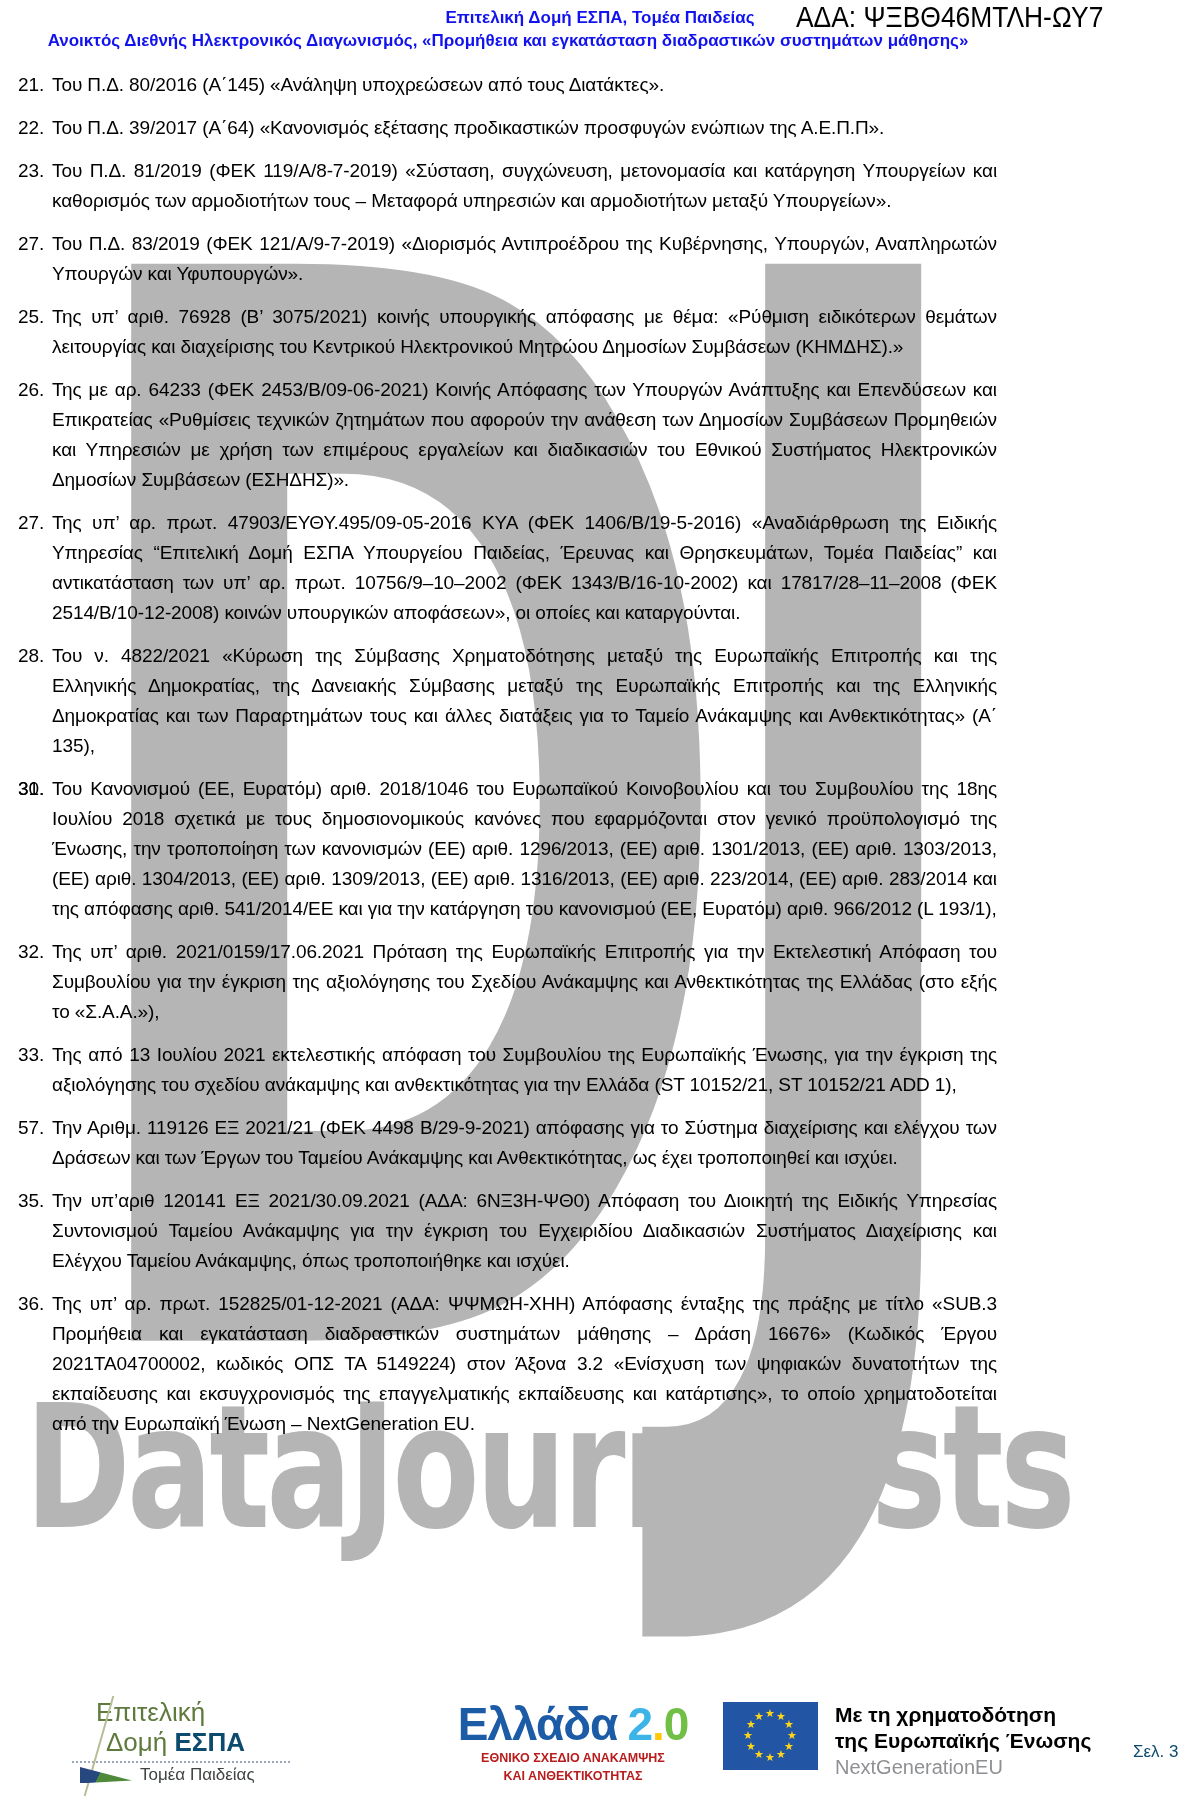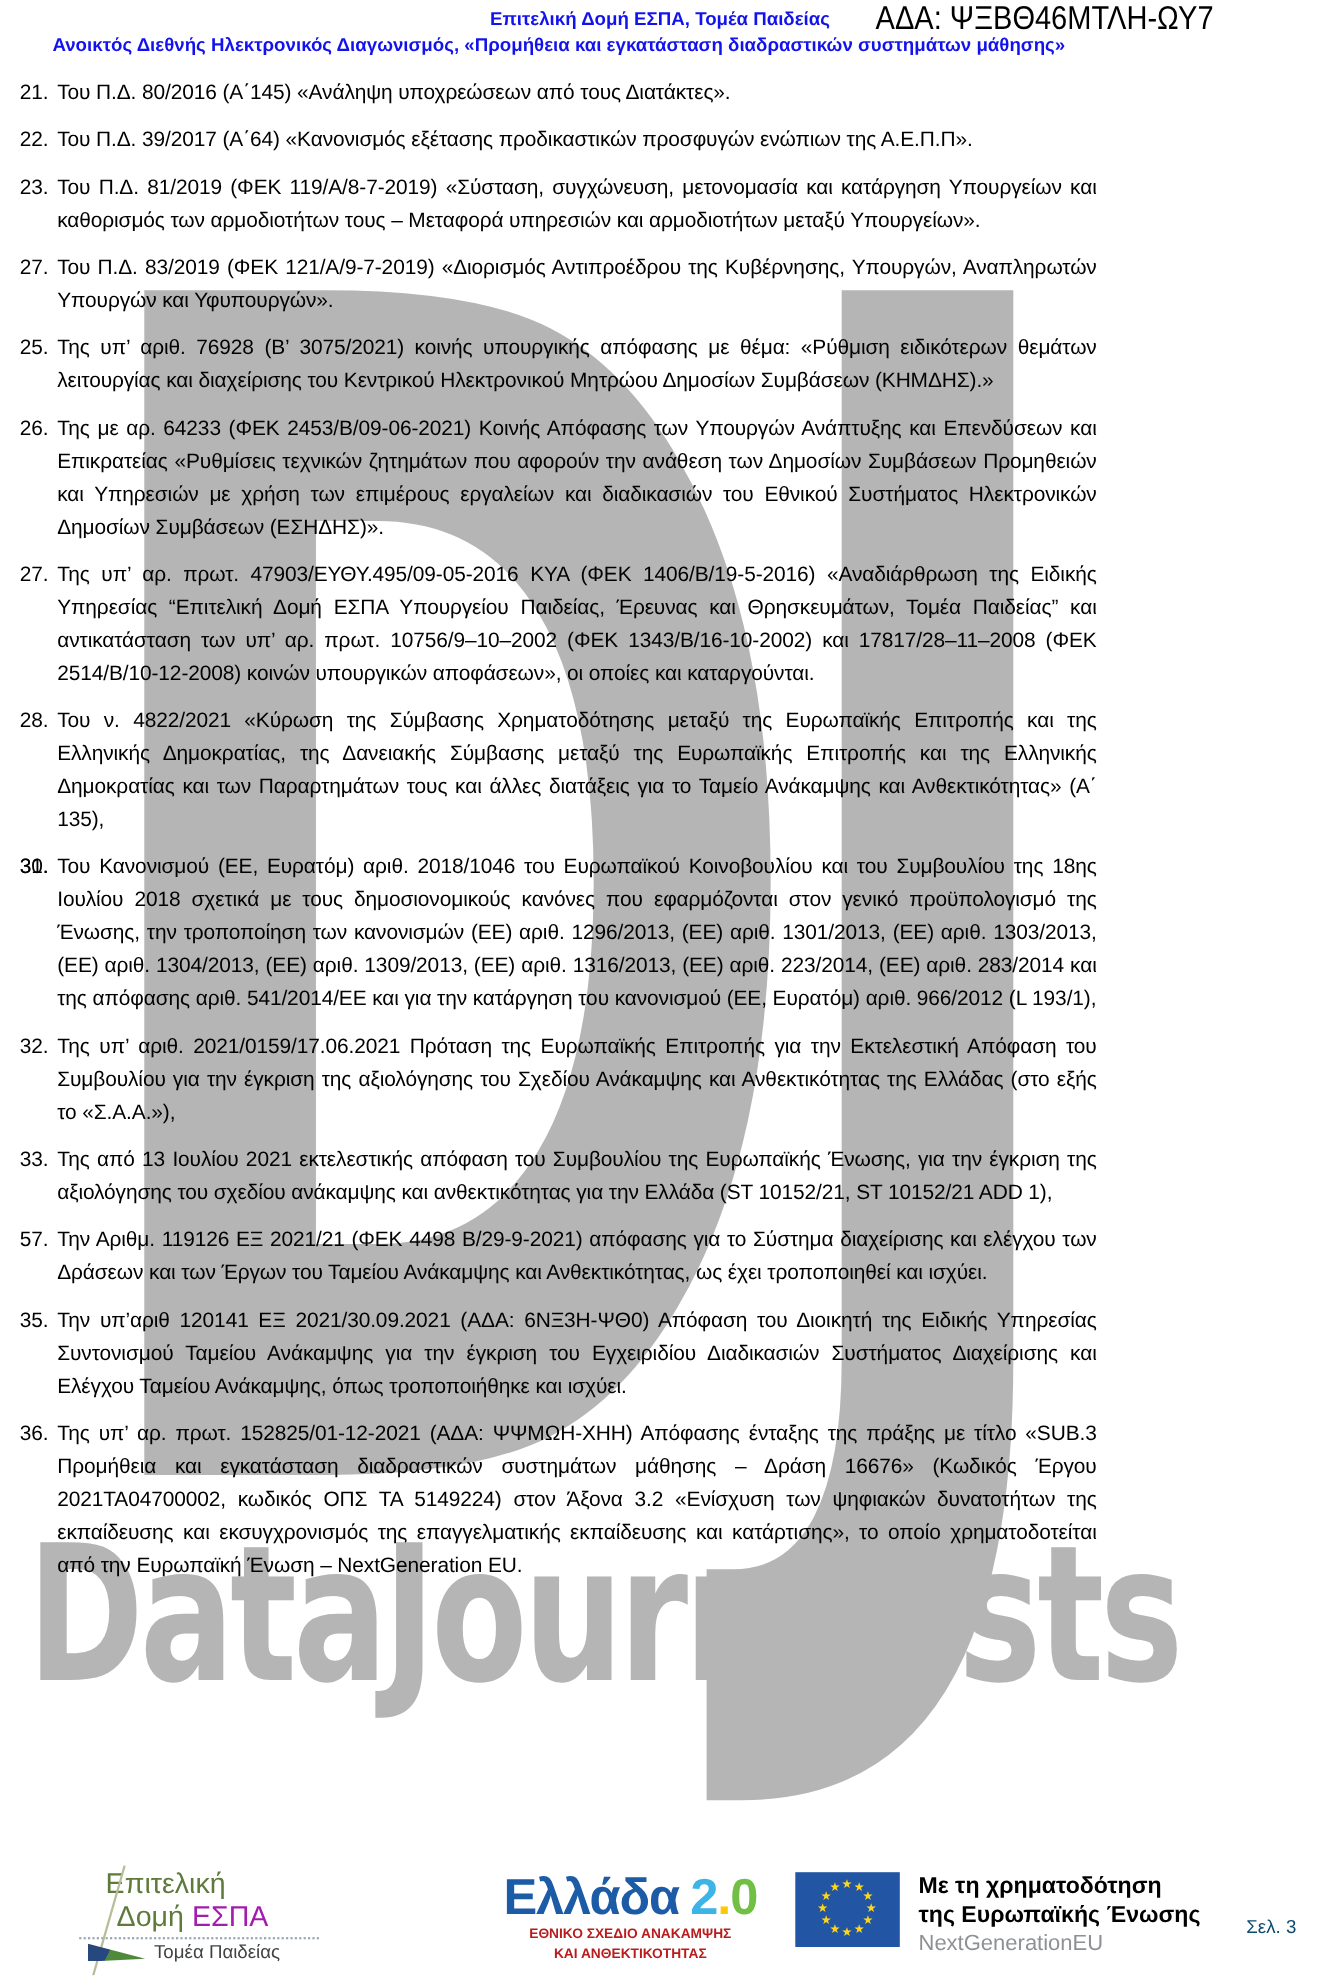--- a/index.html
+++ b/index.html
@@ -33,21 +33,21 @@
   .item{position:relative;padding-left:34px;margin-bottom:13px;text-align:justify;
         font-size:19px;line-height:30px;letter-spacing:-0.1px;}
   .item .num{position:absolute;left:0;top:0;}
   
   .footer{position:absolute;top:1694px;left:0;width:1200px;height:100px;z-index:2;}
   
   .espa-logo{position:absolute;left:72px;top:4px;width:240px;}
   .espa-diag{position:absolute;left:26px;top:-4px;width:2px;height:104px;background:#b7bd96;transform:rotate(16deg);}
   .espa-l1{font-size:26px;line-height:29px;color:#5f7a3d;margin-left:24px;}
   .espa-l2{font-size:26px;line-height:30px;margin-left:34px;color:#5f7a3d;}
-  .espa-l2 .espa-b{color:#a21caf;font-weight:normal;}
+  .espa-l2 .espa-b{color:#0c4a6e;font-weight:bold;}
   .espa-dots{width:218px;border-top:2px dotted #9aa7b8;margin:4px 0 2px 0;}
   .espa-row{display:flex;align-items:center;margin-left:8px;}
   .espa-tri{width:52px;height:16px;margin-right:8px;
     background:linear-gradient(115deg,#27477f 38%,#4e8a3a 38%);
     clip-path:polygon(0 0,100% 85%,14% 100%,0 100%);}
   .espa-l3{font-size:17px;color:#3f4440;}
   
   .gr-logo{position:absolute;left:448px;top:6px;width:250px;text-align:center;}
   .gr-main{font-size:46px;line-height:48px;font-weight:bold;letter-spacing:-1px;white-space:nowrap;}
   .gr-word{color:#1c5ba6;}

